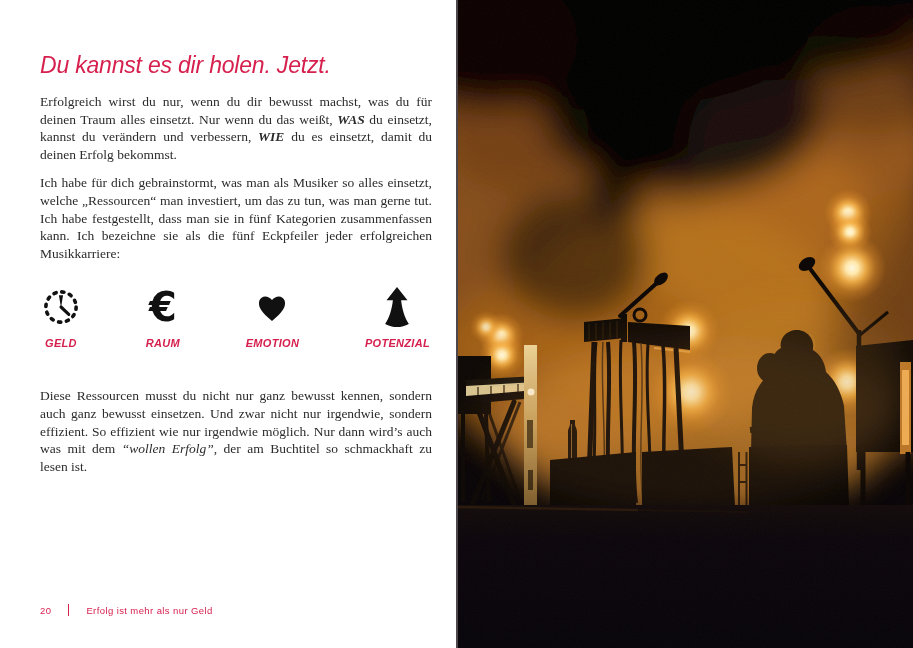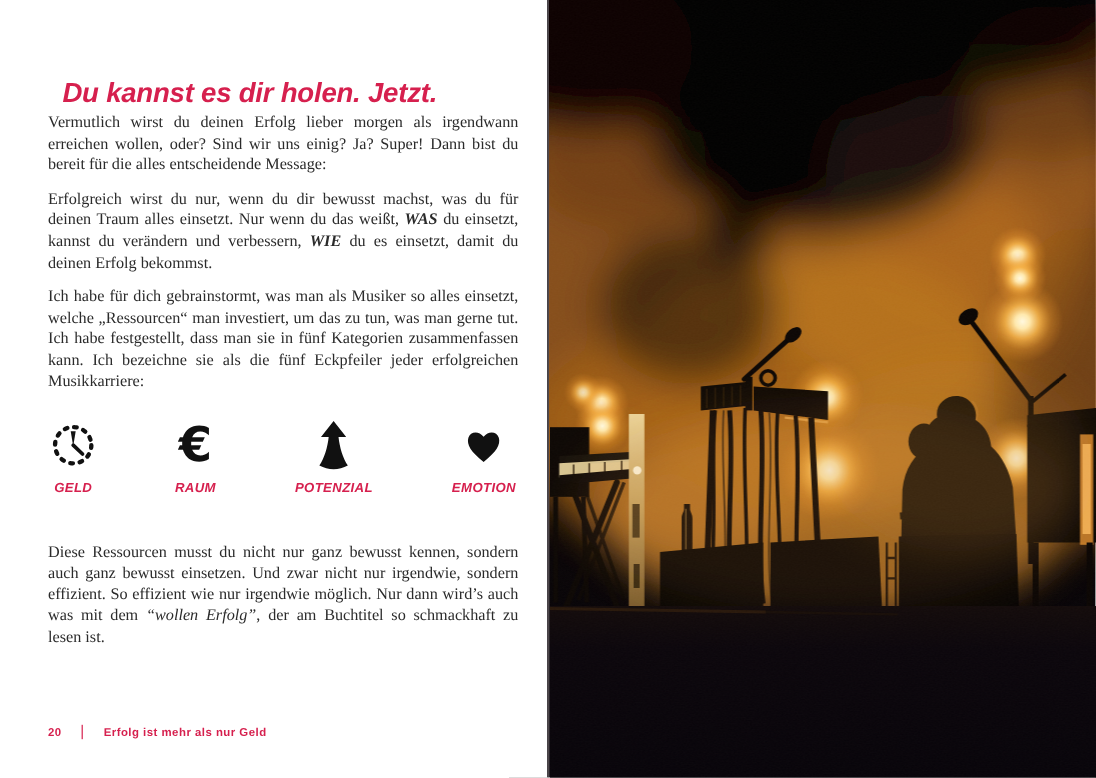--- a/index.html
+++ b/index.html
@@ -4,22 +4,22 @@
 <style>
   :root{ --accent:#d6204e; }
   html,body{margin:0;padding:0;background:#e8e8e8;}
   .spread{
     position:relative; width:913px; height:648px; background:#ffffff;
     overflow:hidden; font-family:"Liberation Serif", serif;
   }
   
   .page-left{position:absolute; left:0; top:0; width:456px; height:648px; background:#fff;}
   .heading{
-    position:absolute; left:40px; top:52px; margin:12px; width:400px;
-    font-family:"Liberation Sans", sans-serif; font-style:italic; font-weight:700;
+    position:absolute; left:40px; top:52px; margin:0; width:400px;
+    font-family:"Liberation Sans", sans-serif; font-style:italic; font-weight:400;
     font-size:23px; letter-spacing:-0.2px; color:var(--accent);
   }
   .col{position:absolute; left:40px; top:93px; width:392px;}
   .body-para{
     margin:0 0 11px 0; font-size:13.5px; line-height:17.6px; color:#2b2b2b;
     text-align:justify; text-justify:inter-word;
   }
   .b{font-weight:700;} .i{font-style:italic;}
   .resources{
     display:flex; align-items:flex-end; gap:0; margin:24px 0 38px 2px; width:388px;
@@ -27,41 +27,40 @@
   }
   .res{display:flex; flex-direction:column; align-items:center; gap:9px;}
   .res-icon{height:42px; display:flex; align-items:center; justify-content:center; color:#111;}
   .euro-glyph{font-family:"DejaVu Sans", sans-serif; font-weight:700; font-size:40px; line-height:40px; color:#111;}
   .res-label{
     font-family:"Liberation Sans", sans-serif; font-style:italic; font-weight:700;
     font-size:11px; letter-spacing:0.3px; color:var(--accent); white-space:nowrap;
   }
   .footer{
     position:absolute; left:40px; bottom:32px; display:flex; align-items:center; gap:17px;
-    font-family:"Liberation Sans", sans-serif; font-weight:700; font-size:9.5px;
+    font-family:"Liberation Sans", sans-serif; font-weight:400; font-size:9.5px;
     letter-spacing:0.4px; color:var(--accent);
   }
   .footer .sep{width:1px; height:12px; background:var(--accent); display:inline-block;}
   
   .page-right{
     position:absolute; left:456px; top:0; width:457px; height:648px;
     box-sizing:border-box; border-left:2px solid #4e484c; background:#060408;
   }
   .page-right svg{display:block;}
 </style>
 </head>
 <body>
 
 <div class="spread">
 
   <div class="page-left">
     <h1 class="heading">Du kannst es dir holen. Jetzt.</h1>
 
     <div class="col">
-      <p class="body-para"><span>Vermutlich wirst du deinen Erfolg lieber morgen als irgendwann erreichen wollen, oder? Sind wir uns einig? Ja? Super! Dann bist du bereit für die alles entscheidende Message:</span></p>
       <p class="body-para"><span>Erfolgreich wirst du nur, wenn du dir bewusst machst, was du für deinen Traum alles einsetzt. Nur wenn du das weißt, </span><span class="b i">WAS</span><span> du einsetzt, kannst du verändern und verbessern, </span><span class="b i">WIE</span><span> du es einsetzt, damit du deinen Erfolg bekommst.</span></p>
       <p class="body-para"><span>Ich habe für dich gebrainstormt, was man als Musiker so alles einsetzt, welche „Ressourcen“ man investiert, um das zu tun, was man gerne tut. Ich habe festgestellt, dass man sie in fünf Kategorien zusammenfassen kann. Ich bezeichne sie als die fünf Eckpfeiler jeder erfolgreichen Musikkarriere:</span></p>
 
       <div class="resources">
 
         <div class="res">
           <span class="res-icon">
             <svg width="38" height="38" viewBox="0 0 44 44" aria-hidden="true">
               <circle cx="22" cy="22" r="17.5" fill="none" stroke="#111" stroke-width="4.2" stroke-dasharray="2.6 6.6" stroke-linecap="round"></circle>
               <path d="M22 23 L19.6 8.5 L24.4 8.5 Z" fill="#111"></path>
@@ -74,34 +73,34 @@
         <div class="res">
           <span class="res-icon">
             <span class="euro-glyph">€</span>
           </span>
           <span class="res-label">RAUM</span>
         </div>
 
 
         <div class="res">
           <span class="res-icon">
+            <svg width="36" height="34" viewBox="0 0 44 40" aria-hidden="true">
+              <path d="M22 37 C9 27 4.5 19.5 6.5 12.5 C8.5 6 17 5 22 11.5 C27 5 35.5 6 37.5 12.5 C39.5 19.5 35 27 22 37 Z" fill="#111"></path>
+            </svg>
+          </span>
+          <span class="res-label">EMOTION</span>
+        </div>
+
+        <div class="res">
+          <span class="res-icon">
             <svg width="38" height="42" viewBox="0 0 40 46" aria-hidden="true">
               <path d="M20 1 L31.5 15.5 L24.5 15.5 C25.5 25 28.5 35 33 41.5 C25 46 15 46 7 41.5 C11.5 35 14.5 25 15.5 15.5 L8.5 15.5 Z" fill="#111"></path>
             </svg>
           </span>
           <span class="res-label">POTENZIAL</span>
-        </div>
-
-        <div class="res">
-          <span class="res-icon">
-            <svg width="36" height="34" viewBox="0 0 44 40" aria-hidden="true">
-              <path d="M22 37 C9 27 4.5 19.5 6.5 12.5 C8.5 6 17 5 22 11.5 C27 5 35.5 6 37.5 12.5 C39.5 19.5 35 27 22 37 Z" fill="#111"></path>
-            </svg>
-          </span>
-          <span class="res-label">EMOTION</span>
         </div>
 
       </div>
 
       <p class="body-para"><span>Diese Ressourcen musst du nicht nur ganz bewusst kennen, sondern auch ganz bewusst einsetzen. Und zwar nicht nur irgendwie, sondern effizient. So effizient wie nur irgendwie möglich. Nur dann wird’s auch was mit dem </span><span class="i">“wollen Erfolg”</span><span>, der am Buchtitel so schmackhaft zu lesen ist.</span></p>
     </div>
 
     <div class="footer">
       <span>20</span>
       <span class="sep"></span>

